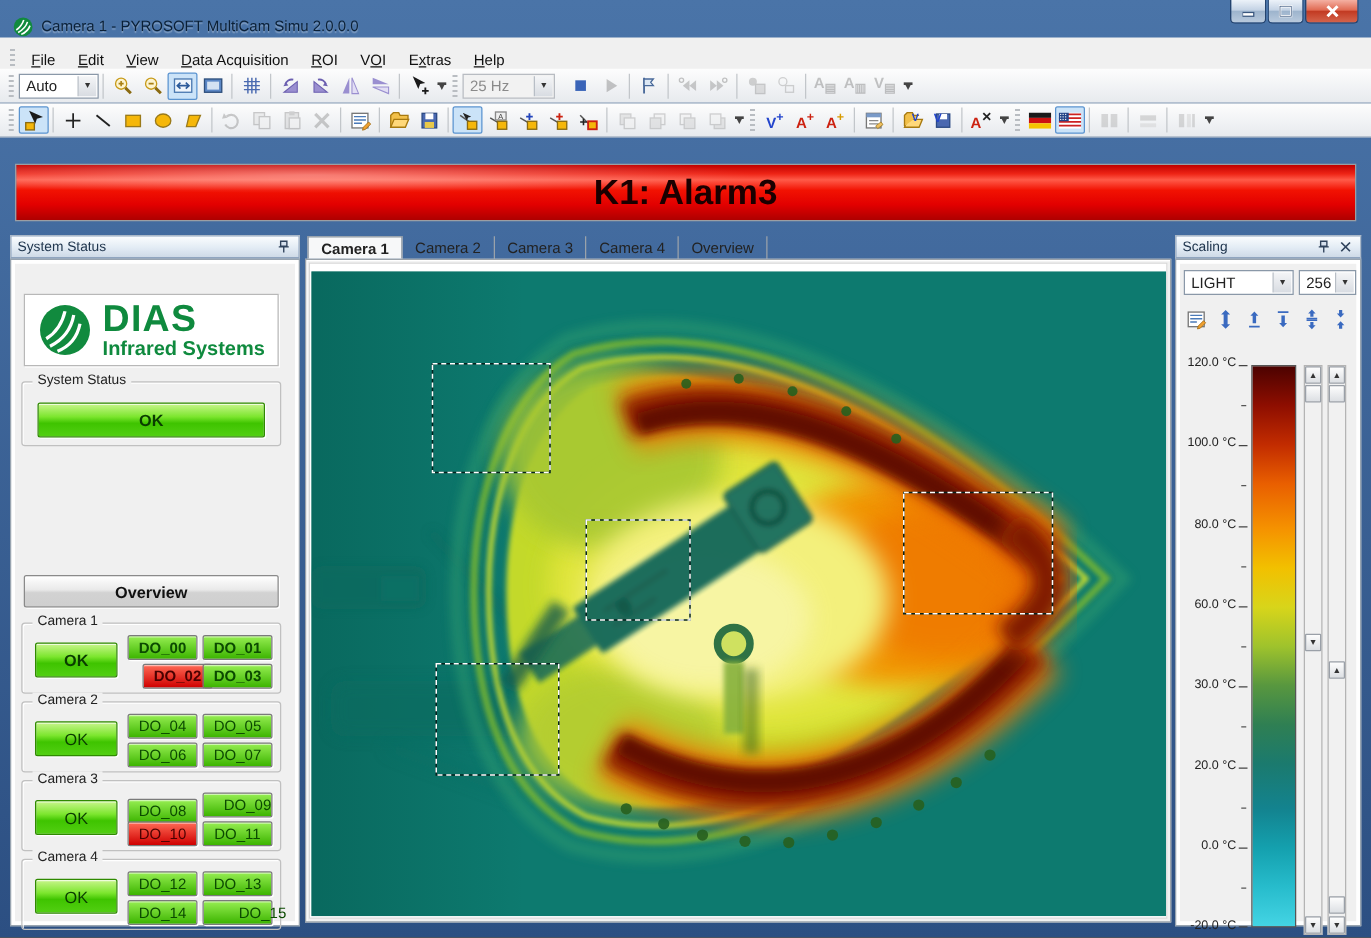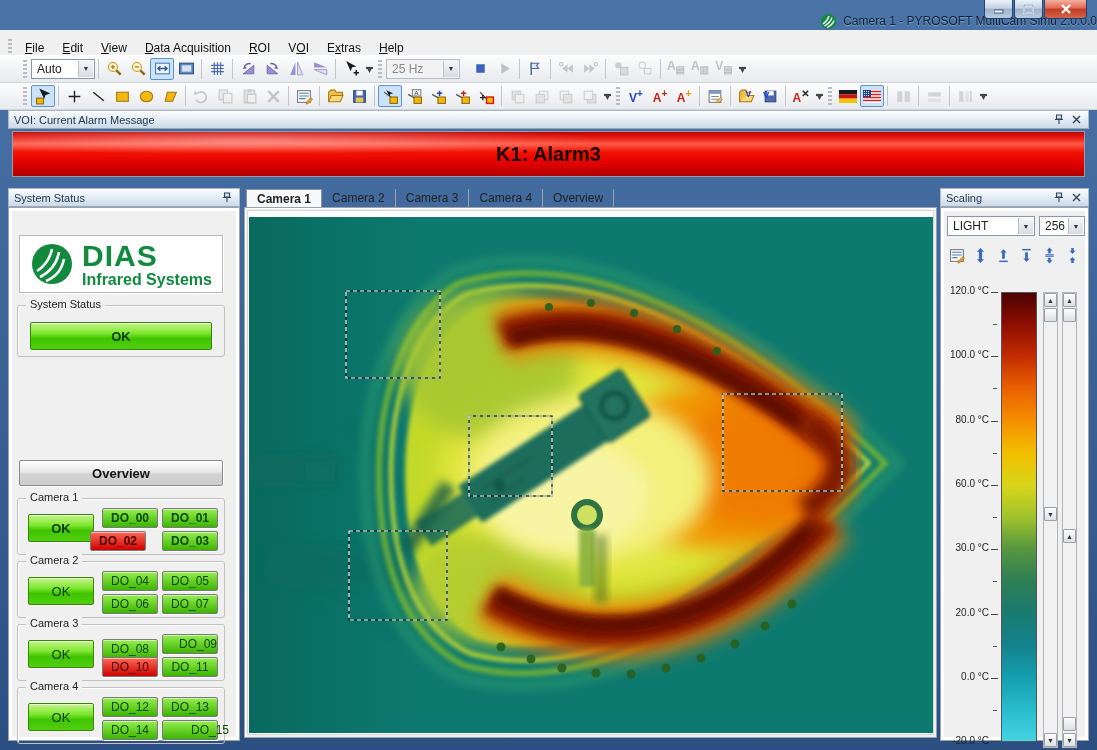--- a/index.html
+++ b/index.html
@@ -2,52 +2,52 @@
 <html><head>
 <meta charset="utf-8">
 <style>
   html,body{margin:0;padding:0;background:#555;}
   *{box-sizing:border-box;font-family:"Liberation Sans",sans-serif;}
   .window{position:relative;width:1097px;height:750px;background:#2f5488;overflow:hidden;
     background:linear-gradient(180deg,#4a74a8,#2c4f82);}
   
   .titlebar{position:absolute;left:0;top:0;width:1097px;height:42px;
     background:linear-gradient(180deg,#8fadce 0%,#5d86b4 45%,#3f679c 46%,#476f a4 100%),linear-gradient(180deg,#87a7ca,#426a9e);
-    display:flex;align-items:center;justify-content:flex-end;}
+    display:flex;align-items:center;padding-left:10px;}
   .titletext{font-size:12px;color:#0b2036;margin-left:6px;text-shadow:0 1px 1px rgba(255,255,255,.35);}
   .wbtns{position:absolute;right:10px;top:0;display:flex;}
   .wbtn{width:29px;height:19px;border:1px solid #24436e;border-top:none;border-radius:0 0 4px 4px;
     background:linear-gradient(180deg,#ecf2f9 0%,#c3d2e4 45%,#9db4cd 50%,#b9cadd 100%);
     display:flex;align-items:center;justify-content:center;margin-left:1px;}
   .wbtn.close{width:43px;background:linear-gradient(180deg,#f4b0a2 0%,#e06a52 45%,#c23a22 50%,#d4644c 100%);}
   
   .menubar{position:absolute;left:0;top:30px;width:1097px;height:36px;background:#f0f0f0;display:flex;align-items:center;border-bottom:1px solid #e0e0e0;padding-left:6px;}
   .mi{font-size:12px;color:#111;padding:3px 9px;}
   .mi .k{text-decoration:underline;}
   .grip{width:4px;height:18px;margin:0 4px 0 2px;background:repeating-linear-gradient(180deg,#b9bdc2 0 2px,transparent 2px 4px);}
-  .tb{position:absolute;left:0;width:1097px;background:linear-gradient(180deg,#fdfdfd,#e7eaee);border-bottom:1px solid #d0d3d7;display:flex;align-items:center;padding-left:21px;}
+  .tb{position:absolute;left:0;width:1097px;background:linear-gradient(180deg,#fdfdfd,#e7eaee);border-bottom:1px solid #d0d3d7;display:flex;align-items:center;padding-left:5px;}
   .tb1{top:55px;height:28px;}
   .tb2{top:83px;height:27px;}
   .sep{width:1px;height:20px;background:#c2c6ca;margin:0 3px;}
   .tbi{width:24px;height:22px;display:flex;align-items:center;justify-content:center;border:1px solid transparent;border-radius:2px;}
   .tbi.checked{background:#cbe3f8;border-color:#5a93cf;}
   .tbi.dis{opacity:.42;filter:grayscale(1);}
   .ovf{width:13px;height:22px;display:flex;align-items:center;justify-content:center;font-size:7px;color:#444;flex-direction:column;line-height:4px;}
   .combo{height:20px;background:#fff;border:1px solid #8a98a8;display:flex;align-items:center;font-size:12px;color:#222;position:relative;padding-left:5px;}
   .combo .arr{position:absolute;right:1px;top:1px;bottom:1px;width:15px;background:linear-gradient(180deg,#f4f5f7,#d8dce2);border-left:1px solid #b8bec6;display:flex;align-items:center;justify-content:center;font-size:7px;color:#333;}
   .combo.dis{background:#f2f2f2;color:#8a8a8a;border-color:#b8bcc2;}
   
   .phead{position:absolute;height:19px;background:linear-gradient(180deg,#fbfdfe 0%,#e2ebf4 55%,#cdd9e6 100%);border:1px solid #aab8c8;border-bottom:1px solid #98a8bb;font-size:11px;color:#20364e;display:flex;align-items:center;padding:0 5px;}
   .phead .sp{flex:1;}
   .phicon{width:14px;height:13px;display:flex;align-items:center;justify-content:center;margin-left:3px;}
   .banner{position:absolute;left:12px;top:131px;width:1073px;height:46px;border:1px solid #9a9ea4;
     background:linear-gradient(180deg,#c00000 0%,#ee2416 16%,#ff5a48 27%,#f21202 46%,#e20000 72%,#ae0000 100%);
     display:flex;align-items:center;justify-content:center;}
   .banner:before{content:"";position:absolute;inset:0;background:radial-gradient(ellipse 55% 55% at 22% 18%,rgba(255,255,255,.38),transparent 60%);}
-  .bannertext{font-size:20px;font-weight:bold;color:#1a0000;position:relative;}
+  .bannertext{font-size:28px;font-weight:bold;color:#1a0000;position:relative;}
   
   .panel{position:absolute;background:#f0f0f0;border:1px solid #98a4b0;box-shadow:inset 0 0 0 3px #fff;}
   .grp{position:absolute;left:8px;width:208px;border:1px solid #c0c0c0;border-radius:3px;box-shadow:inset 1px 1px 0 #fff;}
   .grp-lbl{position:absolute;top:-8px;left:8px;background:#f0f0f0;padding:0 4px;font-size:11px;color:#222;}
   .btn3d{position:absolute;border:1px solid #8a8a8a;border-radius:2px;display:flex;align-items:center;justify-content:center;font-size:13px;font-weight:bold;color:#111;box-shadow:1px 1px 0 #fff, inset 0 1px 0 rgba(255,255,255,.7);}
   .silver{background:linear-gradient(180deg,#ffffff 0%,#e9e9e9 45%,#d2d2d2 55%,#cfcfcf 100%);}
   .yellow{background:linear-gradient(180deg,#fff3a0 0%,#ffd927 45%,#f0b700 60%,#e8bc00 100%);}
   .green{background:linear-gradient(180deg,#c8f58c 0%,#7ce62e 40%,#3fc400 60%,#52cf12 100%);border-color:#2f8a00;}
   .okt{color:#0a3c00;}
   .do{position:absolute;width:56px;height:20px;border:1px solid #7a7a7a;border-radius:2px;display:flex;align-items:center;justify-content:center;font-size:12px;box-shadow:1px 1px 0 #fff,inset 0 1px 0 rgba(255,255,255,.55);}
@@ -488,34 +488,20 @@
           <rect x="8" y="3" width="3" height="10" fill="#ccc"></rect>
           <rect x="12" y="3" width="2" height="10" fill="#aaa"></rect>
         </svg>
       </div>
     <div class="ovf">
         <span>▬</span>
         <span>▼</span>
       </div>
   </div>
 
-  <div class="phead" style="left:8px;top:110px;width:1081px;">
-    <span>VOI: Current Alarm Message</span>
-    <span class="sp"></span>
-    <span class="phicon">
-        <svg width="10" height="11" viewBox="0 0 10 11">
-          <path d="M2.5 1h5v4h-5zM1 5.5h8M5 5.5V10" stroke="#30435c" fill="#d8e2ee" stroke-width="1.1"></path>
-        </svg>
-      </span>
-    <span class="phicon">
-        <svg width="9" height="9">
-          <path d="M1 1l7 7M8 1L1 8" stroke="#30435c" stroke-width="1.4"></path>
-        </svg>
-      </span>
-  </div>
 
   <div class="banner">
     <span class="bannertext">K1: Alarm3</span>
   </div>
 
   <div class="phead" style="left:8px;top:188px;width:232px;">
     <span>System Status</span>
     <span class="sp"></span>
     <span class="phicon">
         <svg width="10" height="11" viewBox="0 0 10 11">
@@ -551,21 +537,21 @@
       <span class="grp-lbl">Camera 1</span>
       <div class="btn3d green" style="left:10px;width:66px;top:15px;height:28px;">
           <span class="okt">OK</span>
         </div>
       <div class="do g" style="left:84px;top:9px;">
           <span>DO_00</span>
         </div>
       <div class="do g" style="left:144px;top:9px;">
           <span>DO_01</span>
         </div>
-      <div class="do r" style="left:72px;top:32px;">
+      <div class="do r" style="left:96px;top:32px;">
           <span>DO_02</span>
         </div>
       <div class="do g" style="left:144px;top:32px;">
           <span>DO_03</span>
         </div>
     </div>
 
     <div class="grp cam" style="top:353px;height:57px;">
       <span class="grp-lbl">Camera 2</span>
       <div class="btn3d green" style="left:10px;width:66px;top:15px;height:28px;">

